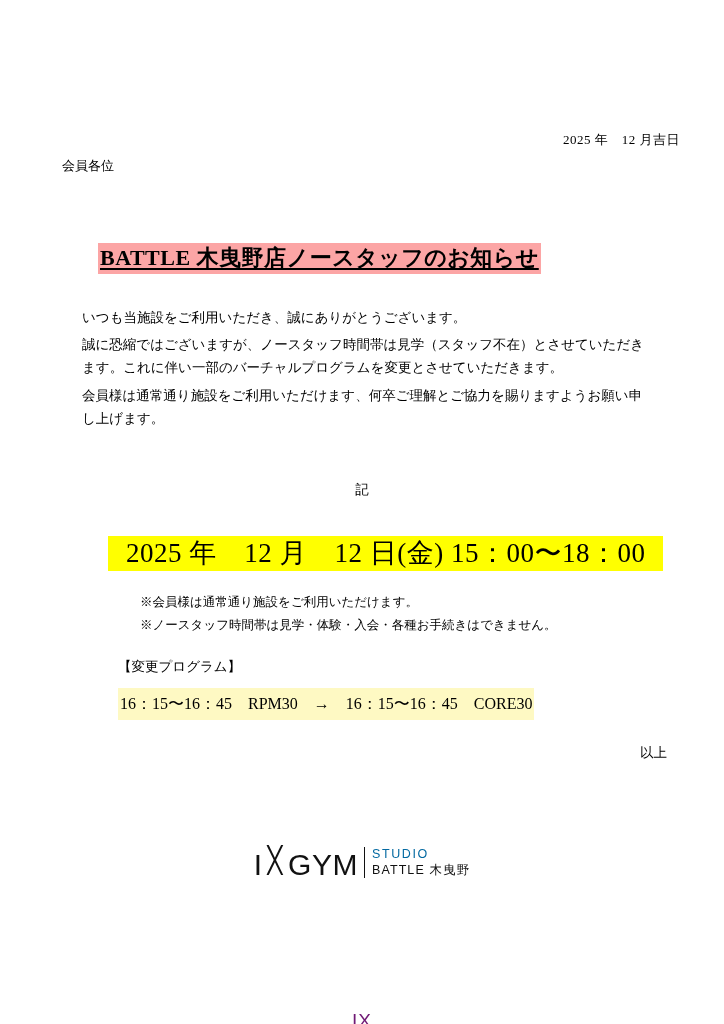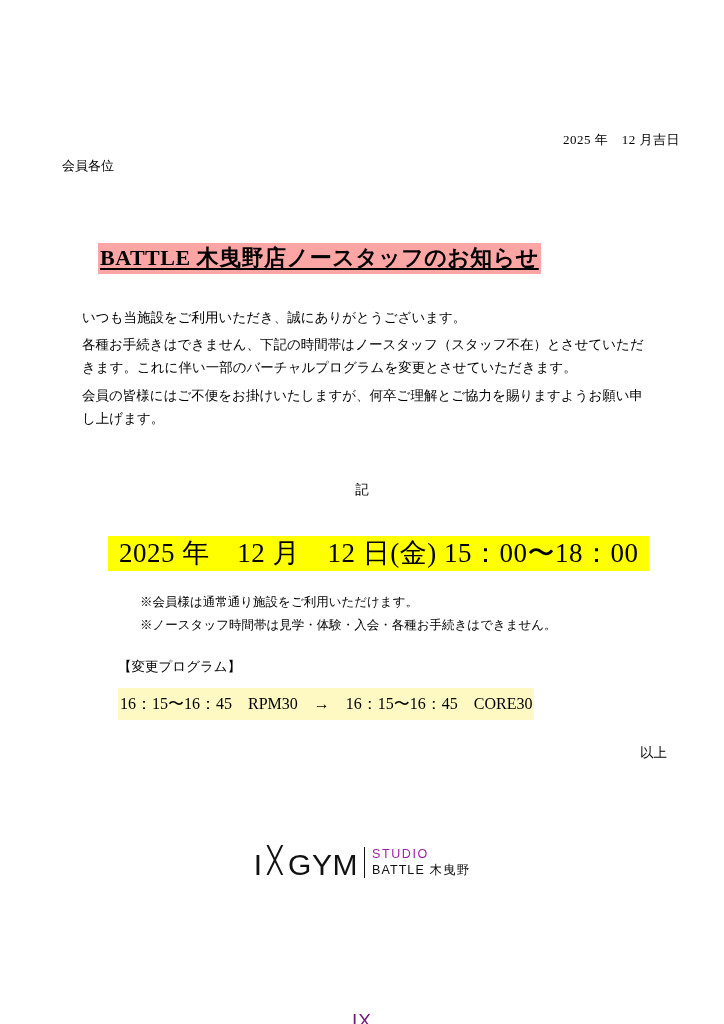--- a/index.html
+++ b/index.html
@@ -83,21 +83,21 @@
     left: 108px;
     width: 506px;
   }
   .datetime {
     display: inline-block;
     background: #ffff00;
     font-size: 27px;
     line-height: 1.3;
     letter-spacing: 0.5px;
     white-space: nowrap;
-    padding: 0 11px;
+    padding: 0 18px;
   }
   .notes {
     position: absolute;
     top: 591px;
     left: 140px;
     font-size: 12.5px;
     line-height: 1.85;
   }
   .notes div {
     white-space: nowrap;
@@ -179,21 +179,21 @@
     padding-left: 7px;
     border-left: 1.4px solid #111;
     display: flex;
     flex-direction: column;
     justify-content: center;
     line-height: 1.25;
   }
   .logo-studio {
     font-size: 12.5px;
     letter-spacing: 1.6px;
-    color: #a21caf;
+    color: #0369a1;
   }
   .logo-battle {
     font-size: 12.5px;
     letter-spacing: 1.1px;
     color: #111;
   }
   .footer-mark {
     position: absolute;
     bottom: 0;
     left: 0;
@@ -215,22 +215,22 @@
   <div class="date-line">2025 年　12 月吉日</div>
 
   <div class="addressee">会員各位</div>
 
   <div class="title-wrap">
     <span class="title">BATTLE 木曳野店ノースタッフのお知らせ</span>
   </div>
 
   <div class="body-block">
     <p>いつも当施設をご利用いただき、誠にありがとうございます。</p>
-    <p>各種お手続きはできません、下記の時間帯はノースタッフ（スタッフ不在）とさせていただきます。これに伴い一部のバーチャルプログラムを変更とさせていただきます。</p>
-    <p>会員の皆様にはご不便をお掛けいたしますが、何卒ご理解とご協力を賜りますようお願い申し上げます。</p>
+    <p>誠に恐縮ではございますが、ノースタッフ時間帯は見学（スタッフ不在）とさせていただきます。これに伴い一部のバーチャルプログラムを変更とさせていただきます。</p>
+    <p>会員様は通常通り施設をご利用いただけます、何卒ご理解とご協力を賜りますようお願い申し上げます。</p>
   </div>
 
   <div class="ki">記</div>
 
   <div class="label-datetime">【日時】</div>
 
   <div class="datetime-wrap">
     <span class="datetime">2025 年　12 月　12 日(金) 15：00〜18：00</span>
   </div>
 

